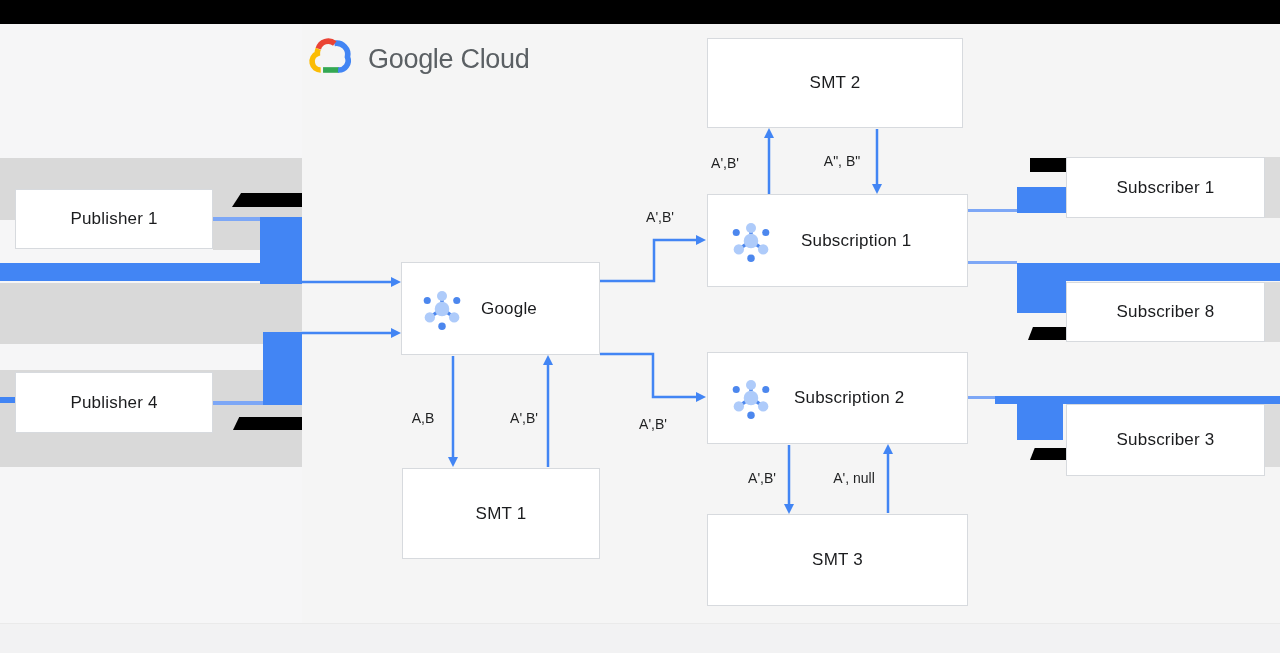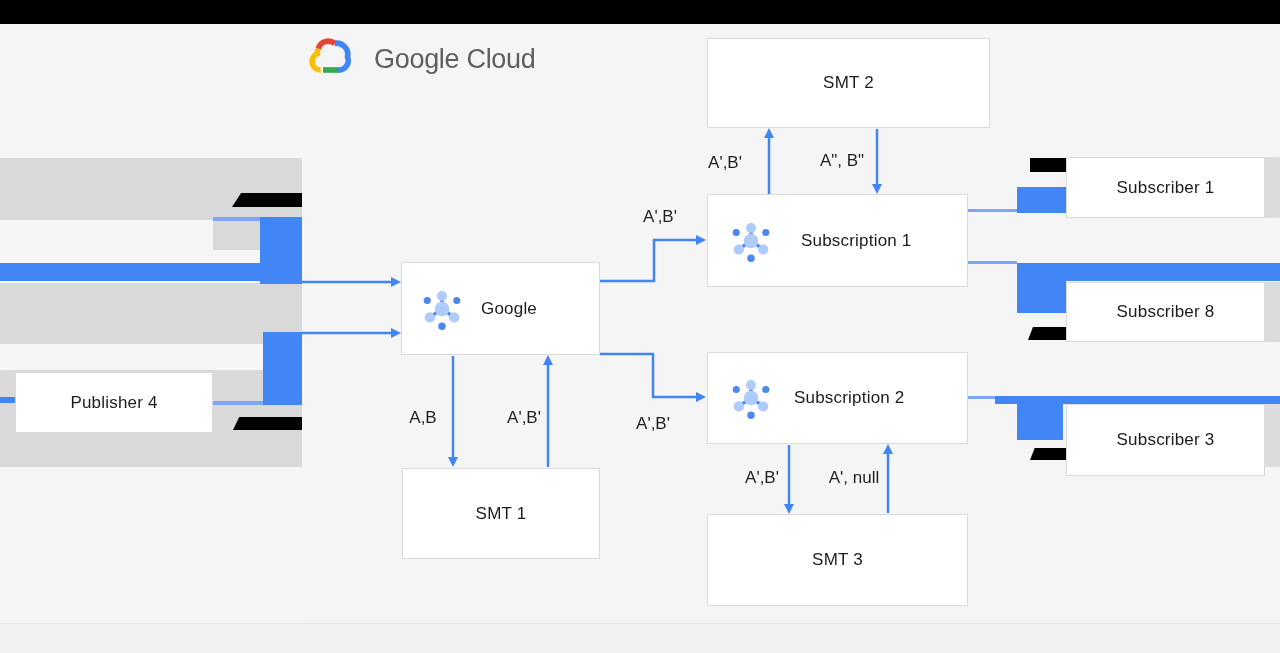--- a/index.html
+++ b/index.html
@@ -21,25 +21,25 @@
   .lean2{clip-path:polygon(9% 0,100% 0,100% 100%,0 100%);}
   .node{
     position:absolute;background:#fff;border:1px solid #d7dade;box-sizing:border-box;
     display:flex;align-items:center;justify-content:center;
     font-size:17px;color:#1b1c1e;letter-spacing:.2px;white-space:nowrap;
   }
   .node-iconic{justify-content:flex-start;}
   .pubsub-icon{width:46px;height:46px;display:inline-block;flex:0 0 auto;}
   .elabel{
     position:absolute;transform:translate(-50%,-50%);
-    font-size:17px;color:#1f2021;white-space:nowrap;
+    font-size:14px;color:#1f2021;white-space:nowrap;
   }
   .logo{
     position:absolute;left:308px;top:38px;height:42px;
-    display:flex;align-items:center;gap:19px;
+    display:flex;align-items:center;gap:13px;
   }
   .logo-text{font-size:27px;color:#5b6064;letter-spacing:-.3px;}
   svg.wires{position:absolute;left:0;top:0;pointer-events:none;}
 </style>
 </head>
 <body>
 
 <div class="canvas">
 
   <div class="abs leftcol"></div>
@@ -102,20 +102,23 @@
       <svg viewBox="0 0 50 40" width="47" height="38" fill="none" aria-hidden="true">
         <path d="M16,33.8 L33,33.8" stroke="#34a853" stroke-width="6"></path>
         <path d="M32,33.8 A10,10 0 0 0 42,20 A12,12 0 0 0 28,5.5" stroke="#4285f4" stroke-width="6"></path>
         <path d="M28.5,5.6 A11,11 0 0 0 11,11.2" stroke="#ea4335" stroke-width="6"></path>
         <path d="M10.9,11.4 A11,11 0 0 0 9.9,16.5 A9,9 0 0 0 13.5,33.8" stroke="#fbbc04" stroke-width="6"></path>
       </svg>
     </span>
     <span class="logo-text">Google Cloud</span>
   </div>
 
+  <div class="node" style="left:15px;top:189px;width:198px;height:60px">
+    <span>Publisher 1</span>
+  </div>
   <div class="node" style="left:15px;top:372px;width:198px;height:61px">
     <span>Publisher 4</span>
   </div>
 
   <div class="node node-iconic" style="left:401px;top:262px;width:199px;height:93px;padding-left:17px;gap:16px">
     <span class="pubsub-icon">
   <svg viewBox="0 0 48 48" width="46" height="46" aria-hidden="true">
     <g stroke="#4c87ee" stroke-width="3.6" stroke-linecap="butt">
       <line x1="24" y1="17" x2="24" y2="12.5"></line>
       <line x1="18.6" y1="27.6" x2="14.6" y2="30.4"></line>
@@ -130,21 +133,21 @@
     <circle cx="24" cy="42" r="3.9" fill="#4c87ee"></circle>
   </svg>
 </span>
     <span>Google</span>
   </div>
 
   <div class="node" style="left:402px;top:468px;width:198px;height:91px">
     <span>SMT 1</span>
   </div>
 
-  <div class="node" style="left:707px;top:38px;width:283px;height:90px">
+  <div class="node" style="left:707px;top:38px;width:256px;height:90px">
     <span>SMT 2</span>
   </div>
 
   <div class="node node-iconic" style="left:707px;top:194px;width:261px;height:93px;padding-left:20px;gap:27px">
     <span class="pubsub-icon">
   <svg viewBox="0 0 48 48" width="46" height="46" aria-hidden="true">
     <g stroke="#4c87ee" stroke-width="3.6" stroke-linecap="butt">
       <line x1="24" y1="17" x2="24" y2="12.5"></line>
       <line x1="18.6" y1="27.6" x2="14.6" y2="30.4"></line>
       <line x1="29.4" y1="27.6" x2="33.4" y2="30.4"></line>

